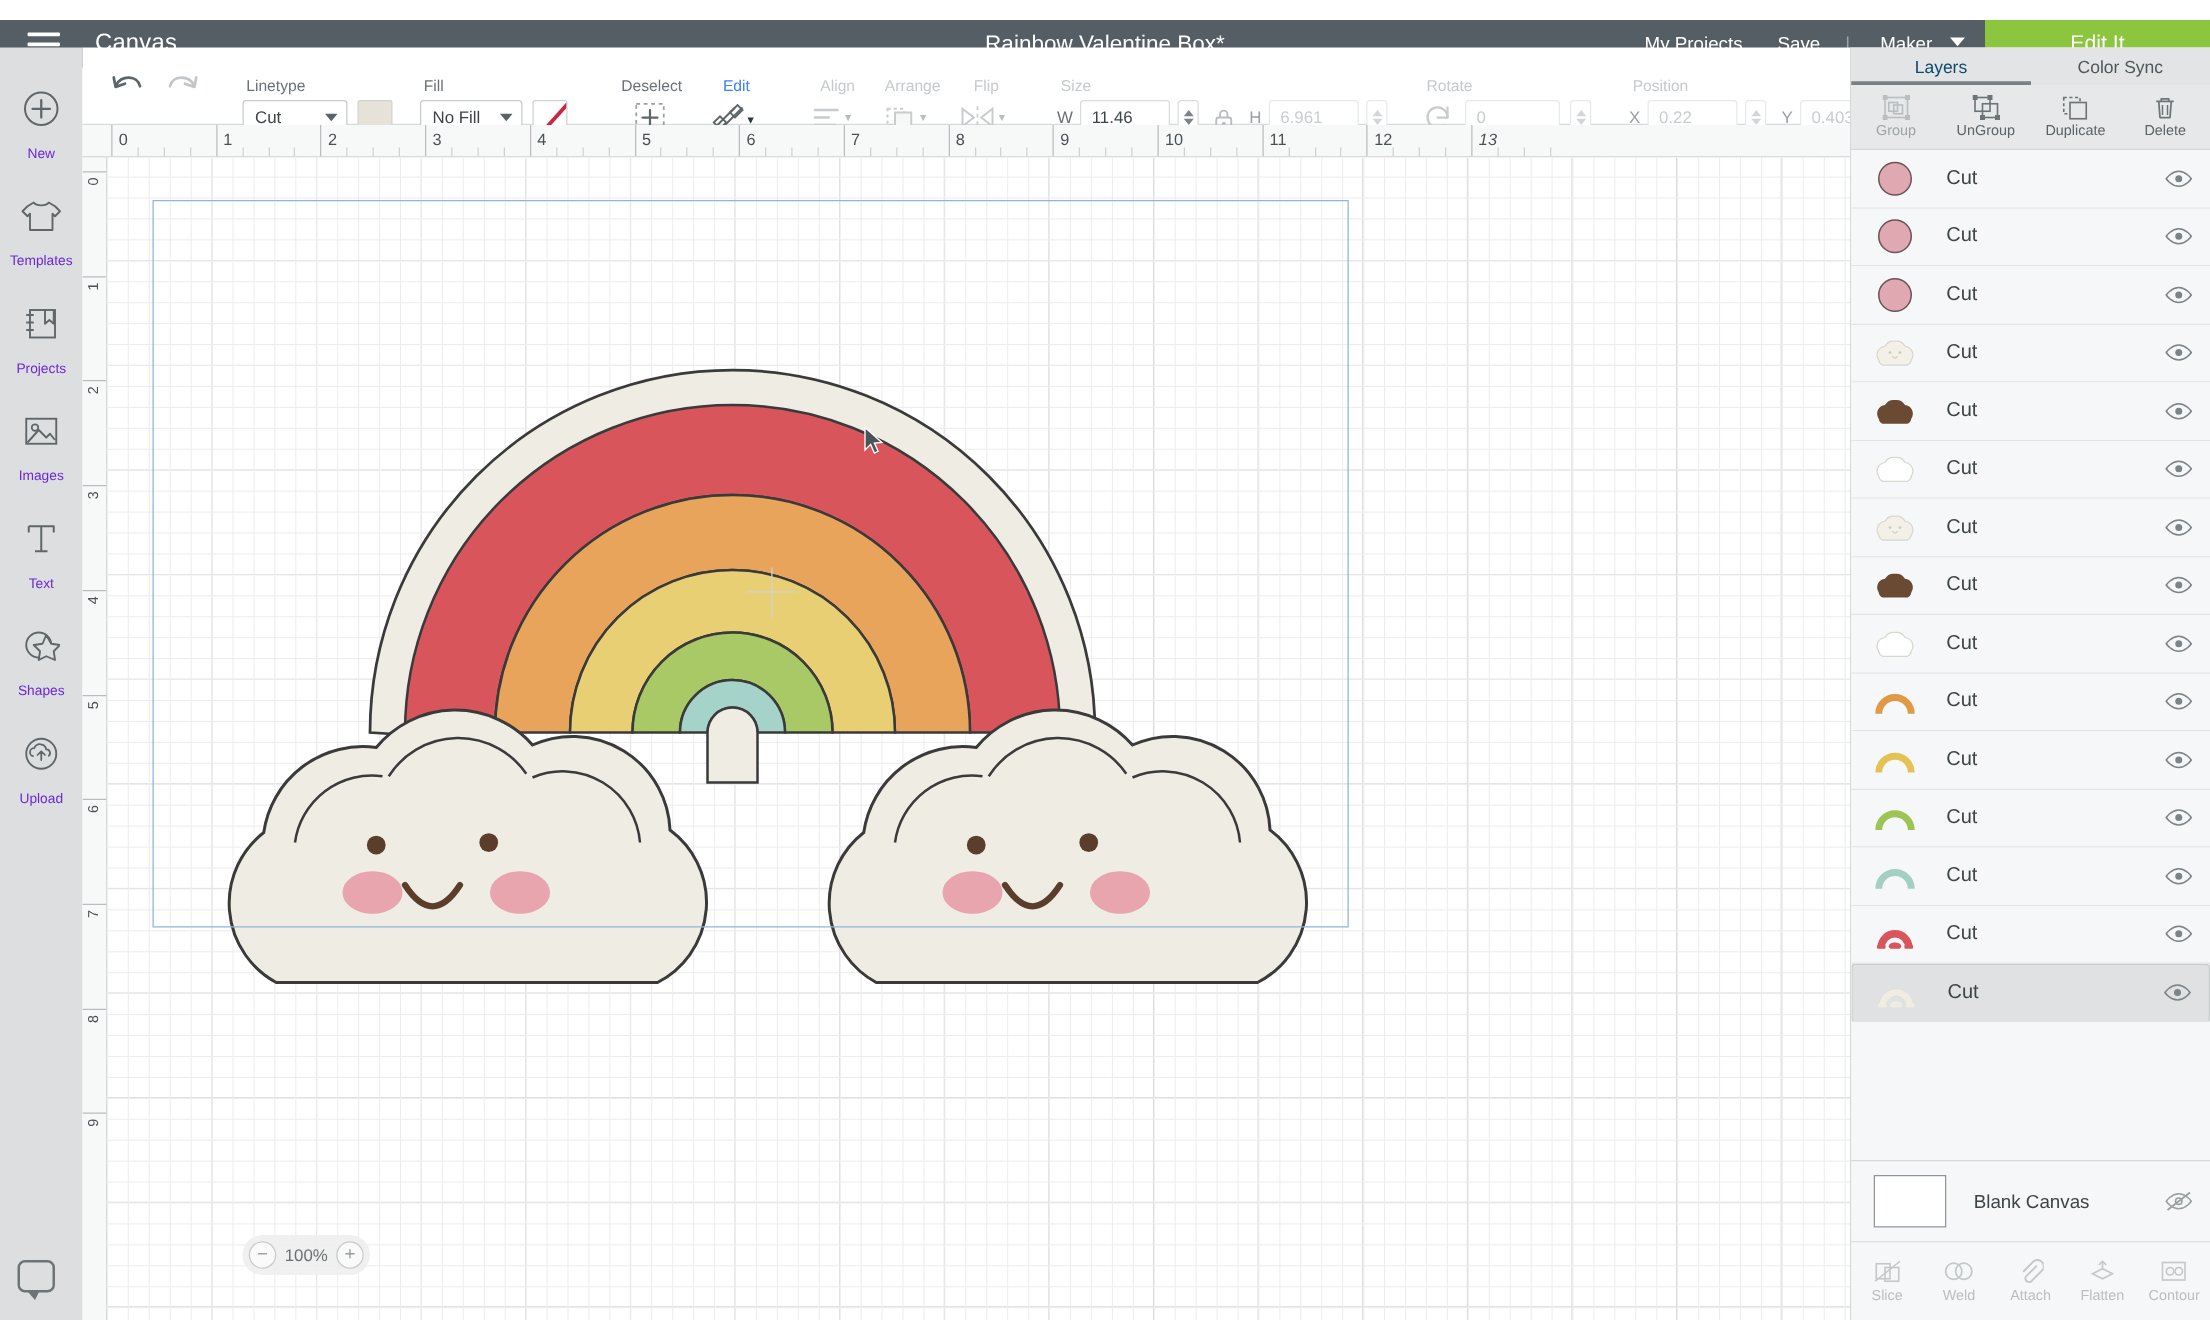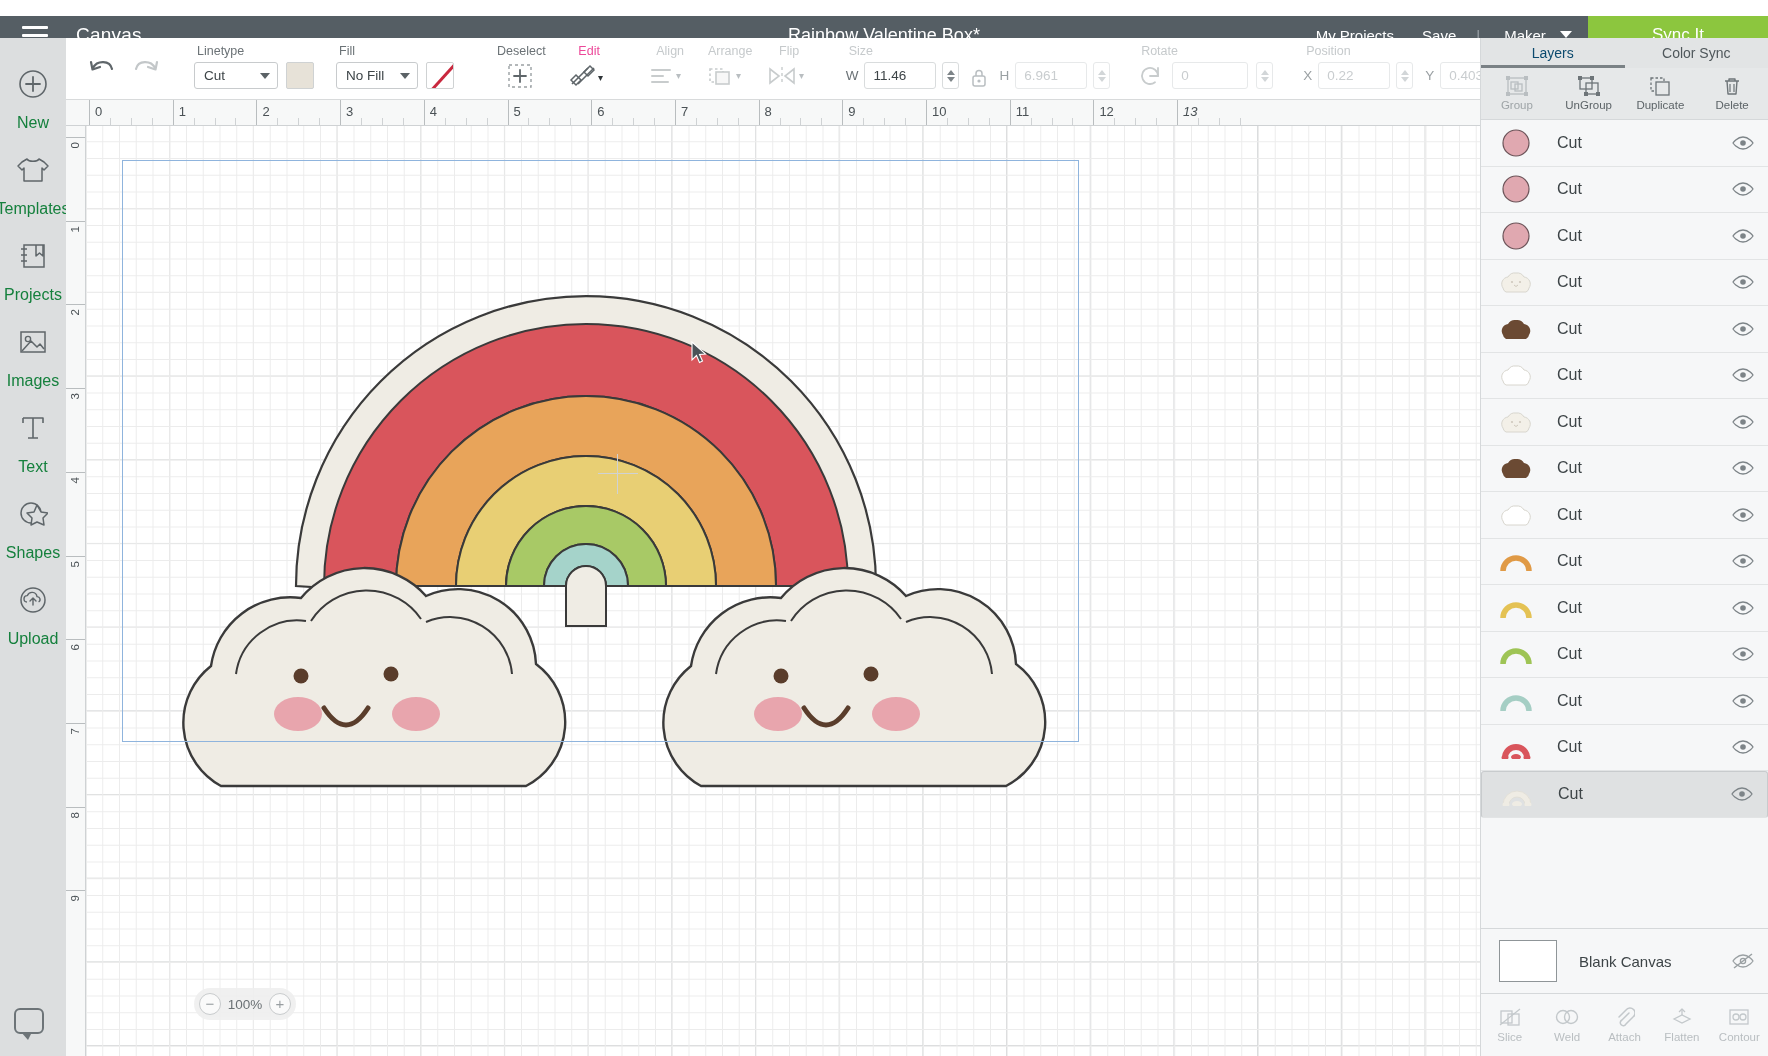--- a/index.html
+++ b/index.html
@@ -46,41 +46,41 @@
   .rail {
     position: absolute; left: 0; top: 38px; width: 66px; bottom: 0;
     background: #dcdedf; display: flex; flex-direction: column;
     align-items: center; padding-top: 20px;
   }
   .rail-item {
     width: 66px; height: 82px; display: flex; flex-direction: column;
     align-items: center; justify-content: center; cursor: pointer; margin-bottom: 4px;
   }
   .rail-ico { height: 34px; display: flex; align-items: center; justify-content: center; }
-  .rail-lbl { font-size: 16px; color: #15803d; margin-top: 13px; }
+  .rail-lbl { font-size: 11px; color: #6d28d9; margin-top: 13px; }
   .chatbubble {
     position: absolute; left: 14px; bottom: 22px; width: 30px; height: 26px;
     border: 2px solid #6d7478; border-radius: 6px; cursor: pointer;
   }
   .chatbubble::after {
     content: ""; position: absolute; left: 5px; bottom: -8px;
     border-left: 7px solid transparent; border-right: 4px solid transparent;
     border-top: 8px solid #6d7478;
   }
 
   
   .toolbar {
     position: absolute; left: 66px; top: 38px; right: 288px; height: 62px;
     background: #ffffff; border-bottom: 1px solid #d8dadb;
     display: flex; align-items: flex-start;
   }
   .tb-undo { display: flex; align-items: center; gap: 16px; padding: 18px 0 0 22px; }
   .arrow-btn { width: 28px; height: 26px; cursor: pointer; }
   .vline { width: 1px; height: 40px; background: #dfe1e2; margin: 12px 12px 0 14px; }
-  .tb-grp { padding-top: 6px; }
+  .tb-grp { padding-top: 24px; }
   .tb-lbl { font-size: 12.5px; color: #6b7276; margin-bottom: 4px; padding-left: 3px; }
   .tb-lbl.dim { color: #c6cacc; }
   .tb-row { display: flex; align-items: center; gap: 8px; }
   .sel {
     border: 1px solid #c8cbcd; border-radius: 3px; background: #fff;
     height: 27px; min-width: 78px; display: flex; align-items: center;
     justify-content: space-between; padding: 0 7px 0 9px;
     font-size: 13.5px; color: #3d4447; cursor: pointer;
   }
   .sel .tri { border-left: 5px solid transparent; border-right: 5px solid transparent;
@@ -212,21 +212,21 @@
     <div class="hdr-canvas">Canvas</div>
     <div class="hdr-title">Rainbow Valentine Box*</div>
     <div class="hdr-right">
       <div class="hdr-link">My Projects</div>
       <div class="hdr-link">Save</div>
       <div class="hdr-sep">|</div>
       <div class="hdr-machine">
         <span>Maker</span>
         <i class="caret-dn"></i>
       </div>
-      <button class="makeit">Sync It</button>
+      <button class="makeit">Edit It</button>
     </div>
   </div>
 
   <div class="rail">
 
     <div class="rail-item">
       <div class="rail-ico">
         <svg width="30" height="30" viewBox="0 0 30 30">
             <circle cx="15" cy="15" r="13" fill="none" stroke="#5f666a" stroke-width="1.6"></circle>
             <path d="M15 8v14M8 15h14" stroke="#5f666a" stroke-width="1.8" stroke-linecap="round"></path>
@@ -347,21 +347,21 @@
       <div class="tb-lbl">Deselect</div>
       <div class="icn-btn">
         <svg width="28" height="28" viewBox="0 0 28 28">
             <rect x="3" y="3" width="22" height="22" fill="none" stroke="#9aa0a3" stroke-width="1.4" stroke-dasharray="3 3"></rect>
             <path d="M14 8v12M8 14h12" stroke="#5f666a" stroke-width="1.8" stroke-linecap="round"></path>
           </svg>
       </div>
     </div>
 
     <div class="tb-grp tb-cell" style="padding-left:20px;">
-      <div class="tb-lbl" style="color:#ec4899;">Edit</div>
+      <div class="tb-lbl" style="color:#3b82f6;">Edit</div>
       <div class="icn-btn" style="width:44px;">
         <svg width="40" height="28" viewBox="0 0 40 28">
             <path d="M4 22 L20 6 M10 22 L26 6" stroke="#5f666a" stroke-width="1.6"></path>
             <path d="M3 18 L8 13 L13 18 L8 23 Z" fill="none" stroke="#5f666a" stroke-width="1.5"></path>
             <path d="M16 10 L22 4 L26 8 L20 14 Z" fill="none" stroke="#5f666a" stroke-width="1.5"></path>
             <path d="M30 14 l5 0 l-2.5 5 Z" fill="#2f3538"></path>
           </svg>
       </div>
     </div>
 

